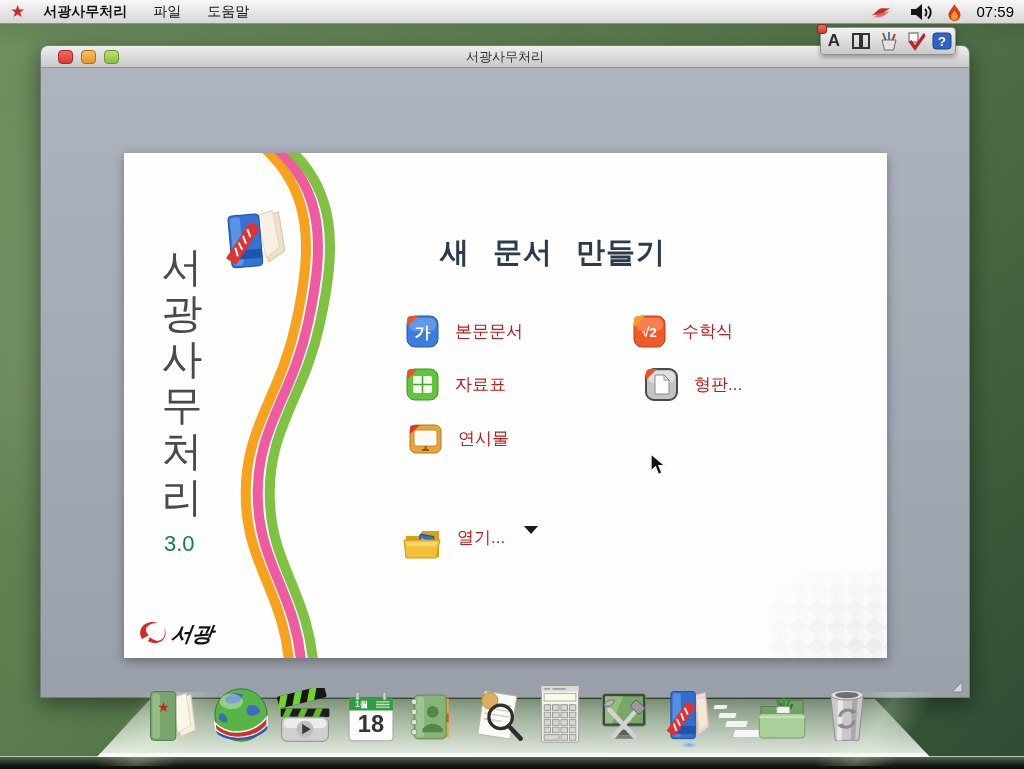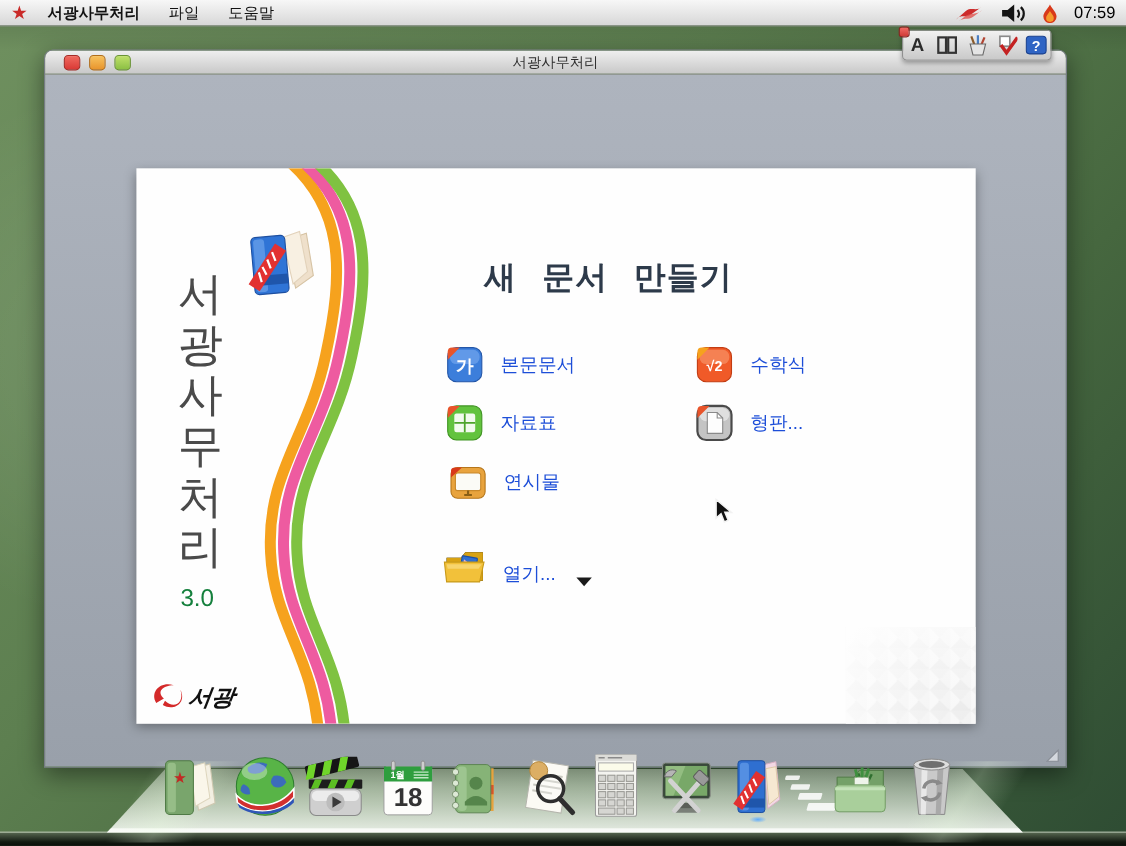--- a/index.html
+++ b/index.html
@@ -54,22 +54,22 @@
     background:#fefefe; box-shadow:0 3px 10px rgba(0,0,0,.35); overflow:hidden; }
   .ribbons { position:absolute; left:0; top:0; width:763px; height:505px; pointer-events:none; }
   .brand-col { position:absolute; left:33px; top:91px; width:50px; text-align:center; }
   .brand-char { display:block; font-size:41px; line-height:46px; color:#4a4a4a; font-weight:500; }
   .version { position:absolute; left:40px; top:378px; font-size:22px; color:#15803d; }
   .app-logo { position:absolute; left:97px; top:50px; }
   .sg-logo { position:absolute; left:8px; top:462px; }
   .dlg-heading { position:absolute; left:316px; top:80px; font-size:29px; font-weight:bold;
     color:#2d3a4a; letter-spacing:1px; word-spacing:14px; }
   .nd-item { position:absolute; display:flex; align-items:center; gap:15px; cursor:default; }
-  .nd-label { font-size:17px; color:#1d4ed8; }
-  .open-row { position:absolute; left:278px; top:344px; display:flex; align-items:flex-end; gap:13px; }
+  .nd-label { font-size:17px; color:#b91c1c; }
+  .open-row { position:absolute; left:278px; top:373px; display:flex; align-items:flex-start; gap:13px; }
   .drop-arrow { width:0; height:0; border-left:7px solid transparent;
     border-right:7px solid transparent; border-top:8px solid #1a1a1a; margin-left:6px; }
   .corner-texture { position:absolute; right:0; bottom:0; width:118px; height:88px;
     background:repeating-conic-gradient(from 45deg, #f2f2f2 0 25%, #e9e9e9 0 50%, #f7f7f7 0 75%, #ededed 0 100%);
     background-size:19px 19px; }
   .corner-texture .fade { position:absolute; inset:0;
     background:radial-gradient(ellipse at 100% 100%, rgba(254,254,254,0) 0%, rgba(254,254,254,.55) 55%, #fefefe 95%); }
 
   
   .dock { position:absolute; left:0; top:684px; width:1024px; height:85px; z-index:40; }
@@ -223,21 +223,21 @@
         <div class="nd-item" style="left:281px; top:214px;text-align:center;">
           <svg width="35" height="35">
             <rect x="2" y="2" width="31" height="31" rx="8" fill="#62c33e" stroke="#3f9422"></rect>
             <rect x="8" y="9" width="19" height="17" rx="2" fill="#f2fbee"></rect>
             <path d="M17.5,9 V26 M8,17.5 H27" stroke="#4ea52c" stroke-width="1.6"></path>
             <path d="M2,13 L2,6 Q2,2 6,2 L13,2 Z" fill="#e8542a"></path>
           </svg>
           <span class="nd-label">자료표</span>
         </div>
 
-        <div class="nd-item" style="left:508px; top:214px;">
+        <div class="nd-item" style="left:520px; top:214px;">
           <svg width="35" height="35">
             <rect x="2" y="2" width="31" height="31" rx="8" fill="#c4c4c4" stroke="#4a4a4a" stroke-width="2"></rect>
             <rect x="4" y="4" width="27" height="12" rx="6" fill="#e2e2e2" opacity=".9"></rect>
             <path d="M11,8 h9 l5,5 v14 h-14 z" fill="#fdfdfd" stroke="#8a8a8a"></path>
             <path d="M20,8 v5 h5" fill="none" stroke="#8a8a8a"></path>
             <path d="M2,13 L2,6 Q2,2 6,2 L13,2 Z" fill="#e8542a"></path>
           </svg>
           <span class="nd-label">형판...</span>
         </div>
 

